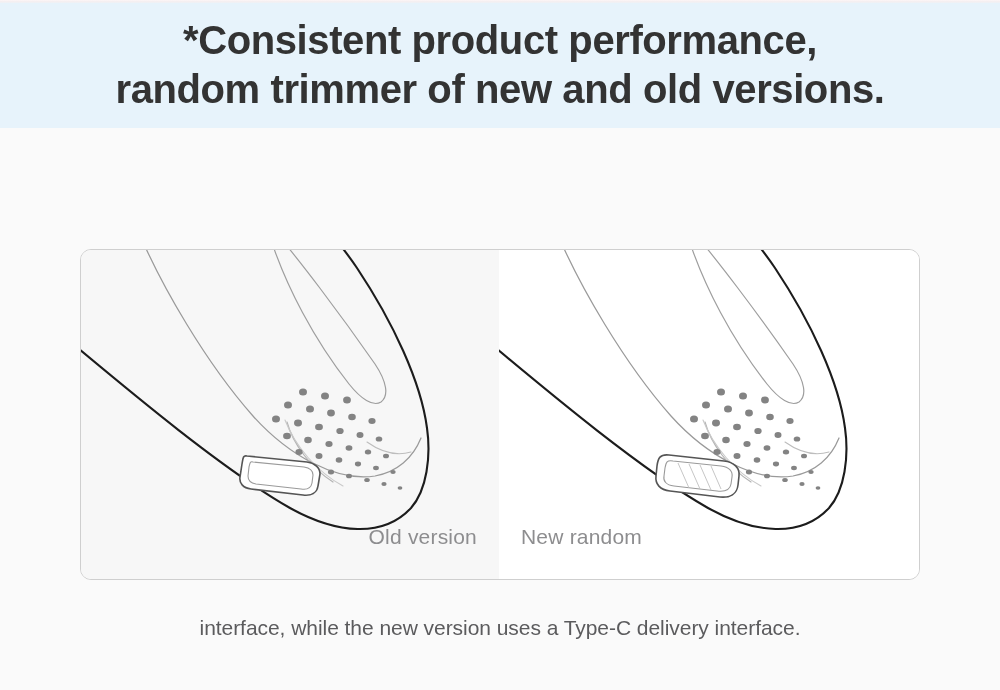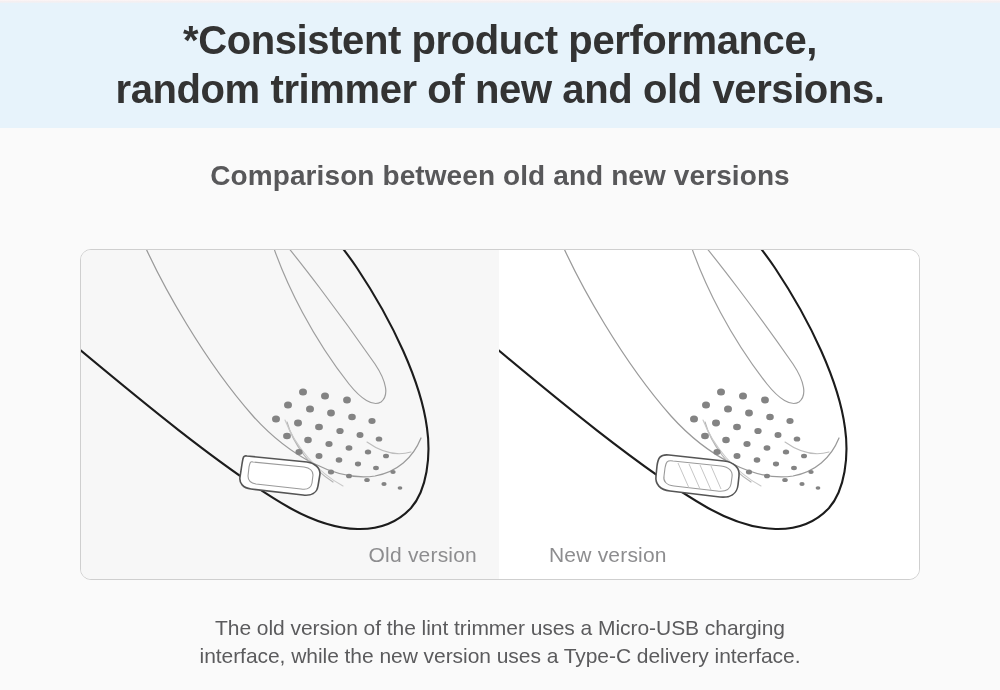--- a/index.html
+++ b/index.html
@@ -123,26 +123,25 @@
   }
   .device-svg.new {
     left: -6px;
     top: -4px;
     width: 480px;
     height: 300px;
   }
 
   .version-label {
     position: absolute;
-    bottom: 12px;
+    bottom: 30px;
     font-size: 21px;
     color: #8d8d8f;
     letter-spacing: 0.2px;
     white-space: nowrap;
-    margin-left: 28px;
   }
   .version-label.old {
     right: 22px;
   }
   .version-label.new {
     left: 22px;
   }
 
   
   .caption {
@@ -166,21 +165,20 @@
 
 <div id="page">
 
   <div class="top-hairline"></div>
 
   <div class="header-banner">
     <div class="header-line line1">*Consistent product performance,</div>
     <div class="header-line line2">random trimmer of new and old versions.</div>
   </div>
 
-  <div class="subtitle">Comparison between old and new versions</div>
 
   <div class="compare-card">
 
     <div class="panel panel-old">
       <div class="device-stage">
         <svg class="device-svg old" viewBox="0 0 480 300" xmlns="http://www.w3.org/2000/svg">
 
           <path d="M -14 88 C 60 150 150 225 215 262 C 262 288 308 292 336 262 C 352 244 356 210 352 182
                    C 346 136 318 76 282 22 C 270 4 258 -10 248 -22" fill="none" stroke="#1c1c1c" stroke-width="2.1" stroke-linecap="round"></path>
 
@@ -306,23 +304,22 @@
                      C 237 244 232 246 224 245 L 181 240 C 173 239 170 235 171 230 L 172 222
                      C 173 216 174 214 180 215 Z" fill="none" stroke="#9a9a9a" stroke-width="1.1" stroke-linejoin="round"></path>
 
             <path d="M 185 217 L 196 242" fill="none" stroke="#c0c0c0" stroke-width="0.9"></path>
             <path d="M 196 218 L 207 243" fill="none" stroke="#c0c0c0" stroke-width="0.9"></path>
             <path d="M 207 219 L 218 244" fill="none" stroke="#c0c0c0" stroke-width="0.9"></path>
             <path d="M 218 220 L 228 243" fill="none" stroke="#c0c0c0" stroke-width="0.9"></path>
           </g>
         </svg>
       </div>
-      <div class="version-label new">New version</div>
+      <div class="version-label new">New random</div>
     </div>
 
   </div>
 
   <div class="caption">
-    <span class="cap-line">The old version of the lint trimmer uses a Micro-USB charging</span>
     <span class="cap-line">interface, while the new version uses a Type-C delivery interface.</span>
   </div>
 
 </div>
 
 </body></html>

